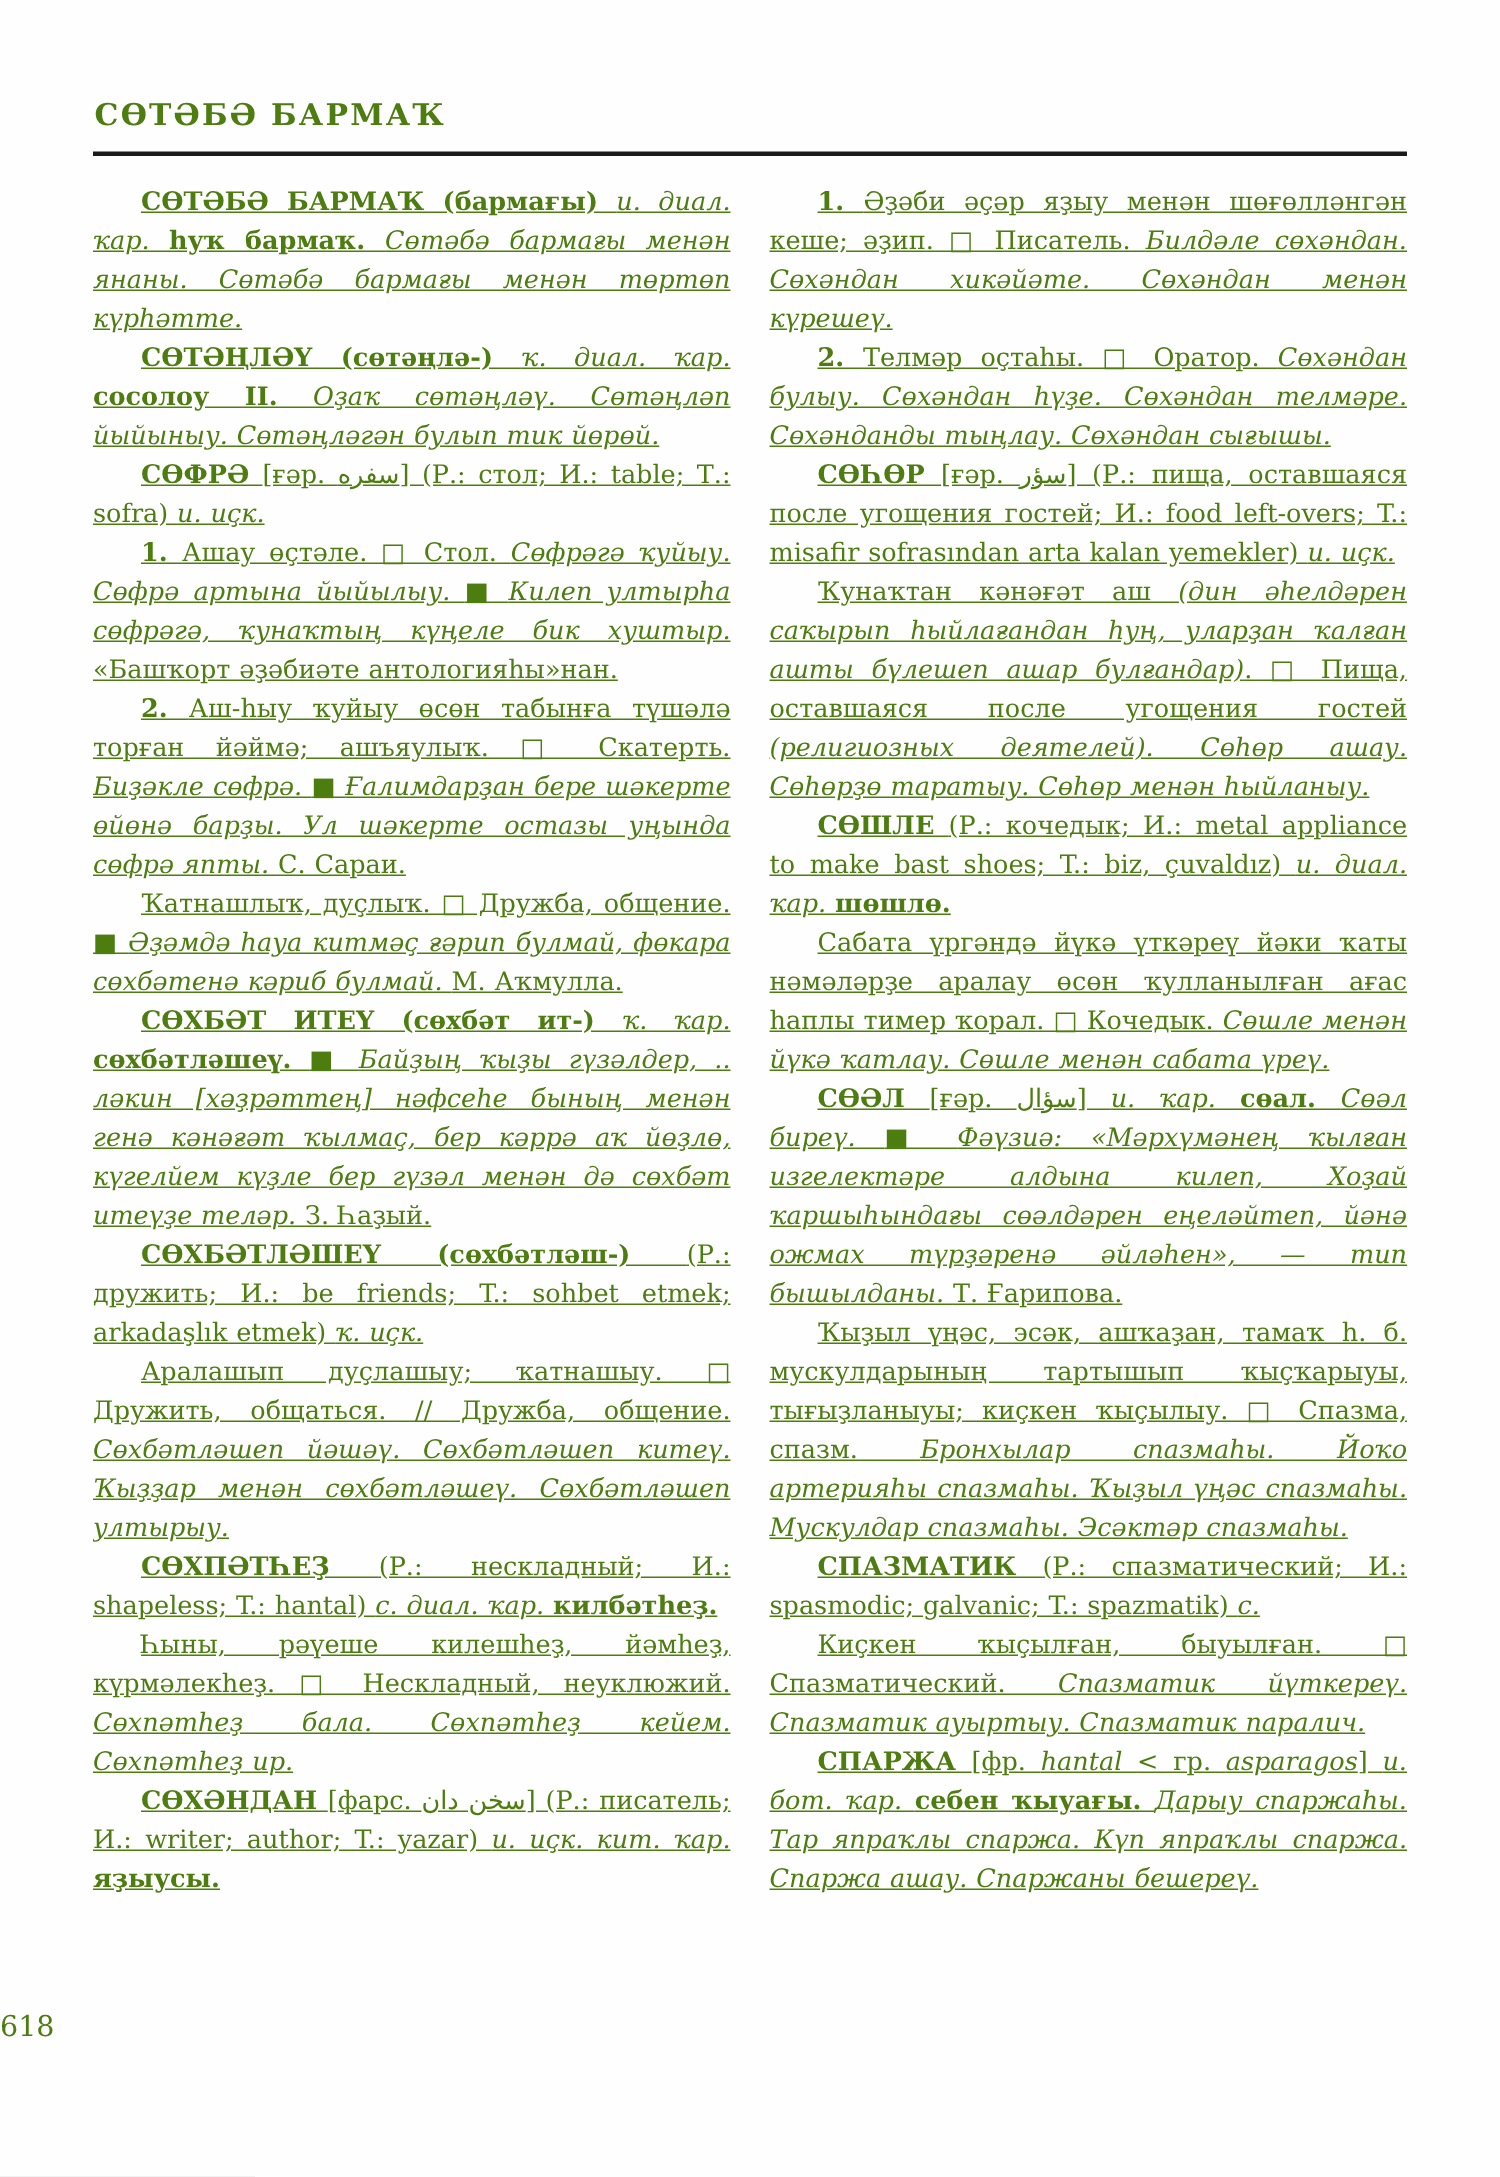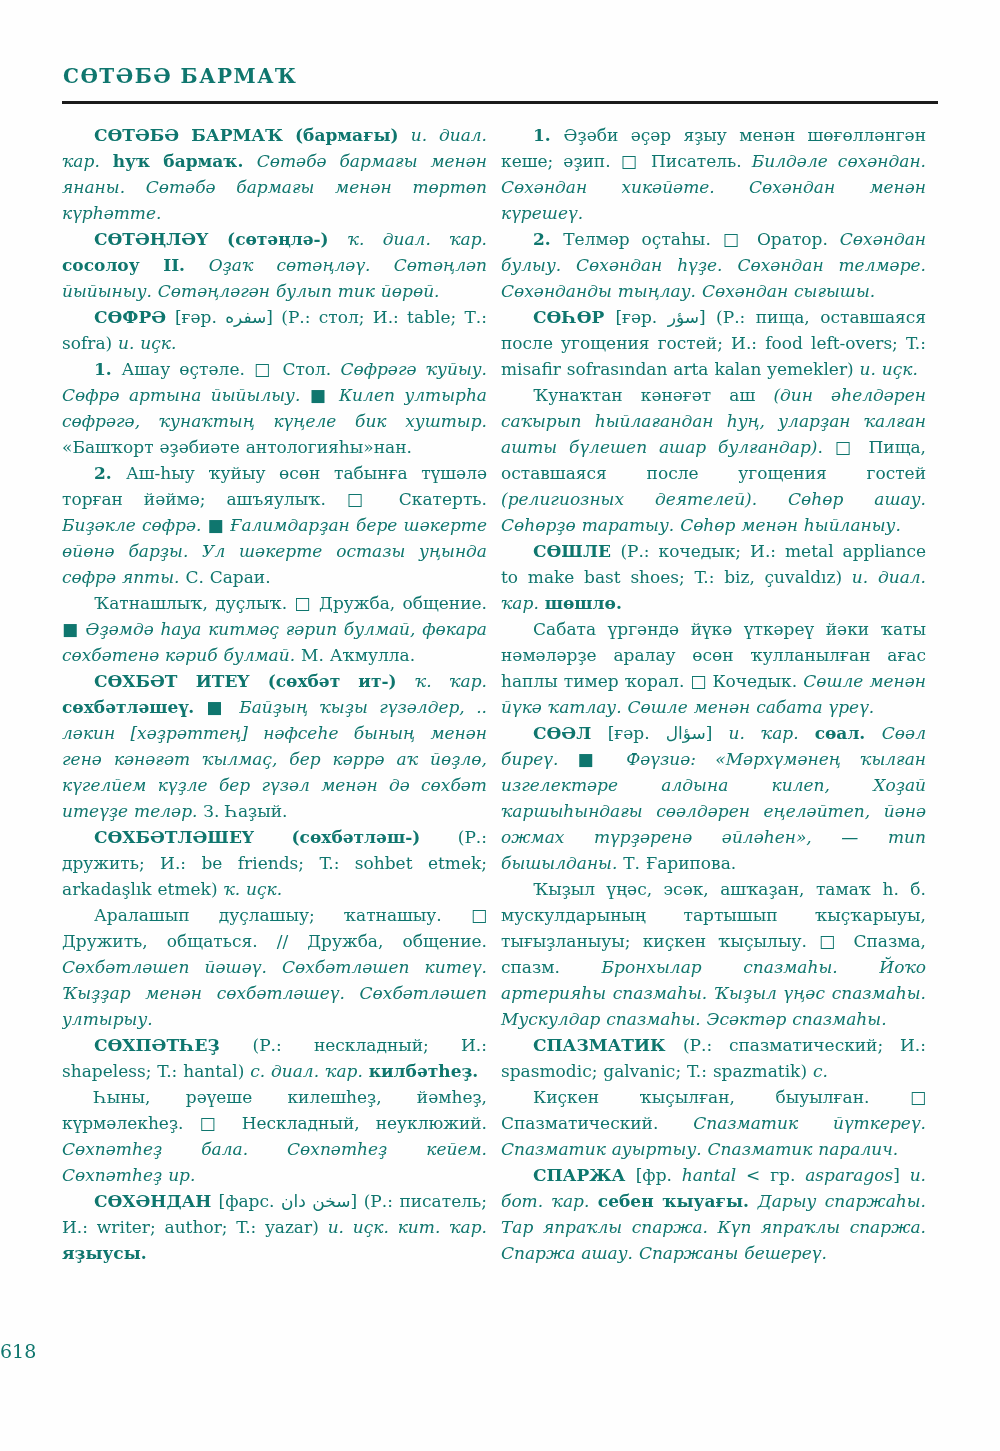--- a/index.html
+++ b/index.html
@@ -5,21 +5,21 @@
   html, body {
     margin: 0;
     padding: 0;
     background: #e8e8e8;
   }
   .page {
     position: relative;
     width: 1000px;
     height: 1451px;
     background: #fefefe;
-    color: #0f766e;
+    color: #4d7c0f;
     font-family: "DejaVu Serif", "DejaVu Sans", serif;
     overflow: hidden;
   }
   .running-head {
     position: absolute;
     left: 63px;
     top: 64px;
     font-size: 20px;
     font-weight: bold;
     letter-spacing: 1.5px;
@@ -33,22 +33,23 @@
     height: 3px;
     background: #1b1b1b;
   }
   .text-columns {
     position: absolute;
     left: 62px;
     top: 122px;
     width: 876px;
     height: 1214px;
     display: flex;
-    gap: 14px;
+    gap: 26px;
     overflow: hidden;
+    text-decoration: underline;
   }
   .column {
     width: 425px;
     text-align: justify;
     font-size: 17px;
     line-height: 26px;
     word-spacing: 0.5px;
   }
   .entry-par {
     margin: 0;

